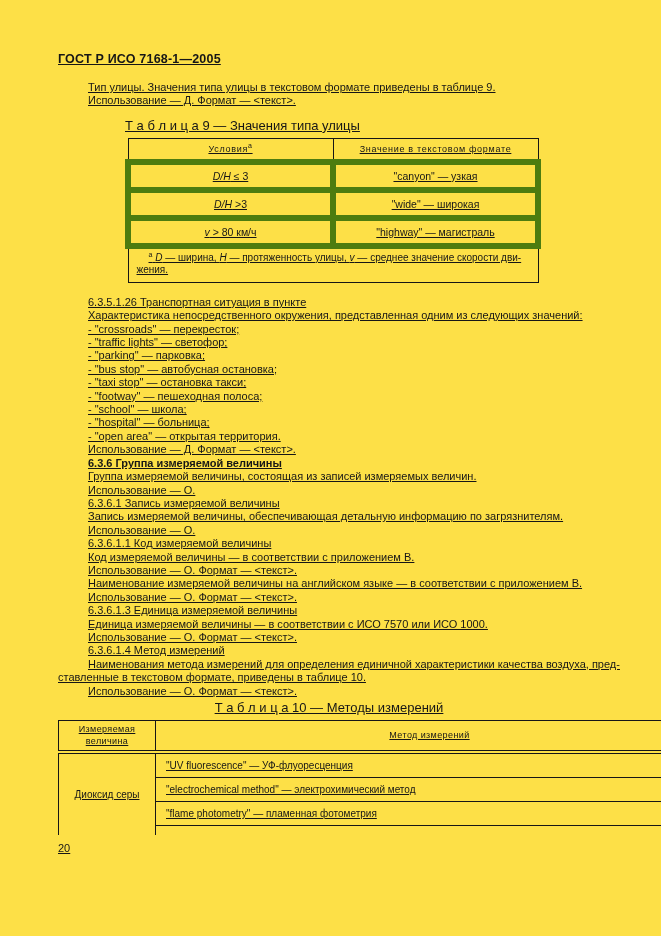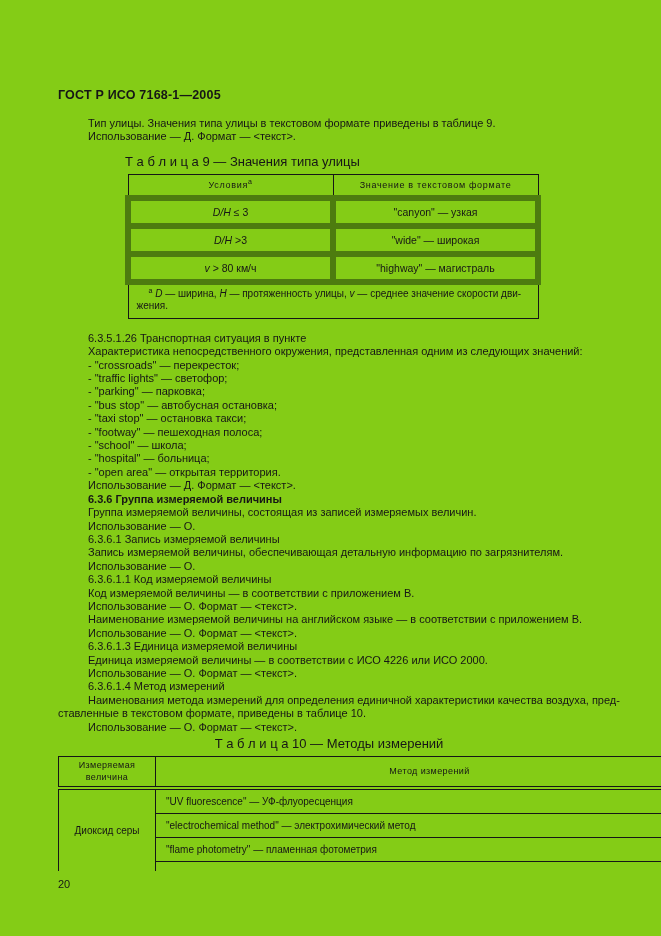--- a/index.html
+++ b/index.html
@@ -1,23 +1,24 @@
 <!DOCTYPE html>
 <html><head>
 <meta charset="utf-8">
 <style>
   html,body{margin:0;padding:0;background:#ffffff;}
   .page{
     position:relative;
     width:661px;height:936px;
-    background:#84cc16;color:#161616;
+    background:#fde047;color:#161616;
     font-family:"Liberation Sans","DejaVu Sans",sans-serif;
     box-sizing:border-box;
-    padding:88px 61px 0 58px;
+    padding:52px 61px 0 58px;
     overflow:hidden;
+    text-decoration:underline;
   }
   .doc-header{font-size:12.5px;font-weight:bold;line-height:14px;margin-bottom:15px;letter-spacing:0.2px;}
   .para{font-size:11px;line-height:13.4px;text-indent:30px;white-space:nowrap;}
   .para.noindent{text-indent:0;}
   .para.b{font-weight:bold;}
   .tbl-caption{font-size:13px;line-height:13px;white-space:nowrap;}
   .cap9{margin:11px 0 6px 67px;}
   .cap10{margin:3px 0 6px 0;text-align:center;}
 
   table{border-collapse:collapse;color:#161616;table-layout:fixed;}
@@ -122,21 +123,21 @@
   <div class="para">Использование — О.</div>
 
   <div class="para">6.3.6.1.1 Код измеряемой величины</div>
   <div class="para">Код измеряемой величины — в соответствии с приложением В.</div>
   <div class="para">Использование — О. Формат — &lt;текст&gt;.</div>
 
   <div class="para">Наименование измеряемой величины на английском языке — в соответствии с приложением В.</div>
   <div class="para">Использование — О. Формат — &lt;текст&gt;.</div>
 
   <div class="para">6.3.6.1.3 Единица измеряемой величины</div>
-  <div class="para">Единица измеряемой величины — в соответствии с ИСО 4226 или ИСО 2000.</div>
+  <div class="para">Единица измеряемой величины — в соответствии с ИСО 7570 или ИСО 1000.</div>
   <div class="para">Использование — О. Формат — &lt;текст&gt;.</div>
 
   <div class="para">6.3.6.1.4 Метод измерений</div>
   <div class="para">Наименования метода измерений для определения единичной характеристики качества воздуха, пред-</div>
   <div class="para noindent">ставленные в текстовом формате, приведены в таблице 10.</div>
   <div class="para">Использование — О. Формат — &lt;текст&gt;.</div>
 
   <div class="tbl-caption cap10">Т а б л и ц а  10 — Методы измерений</div>
 
   <table class="t10">

